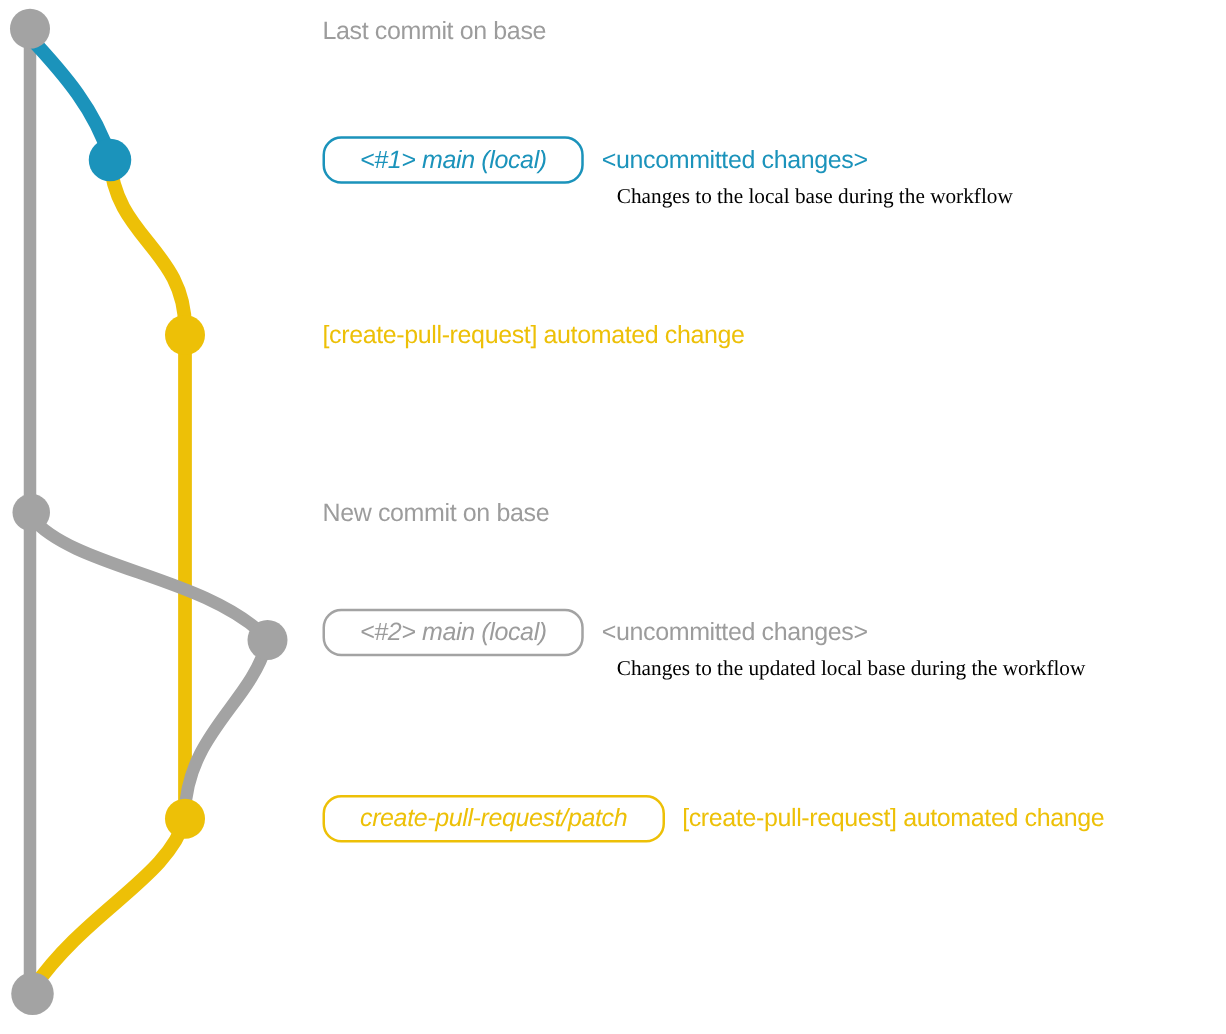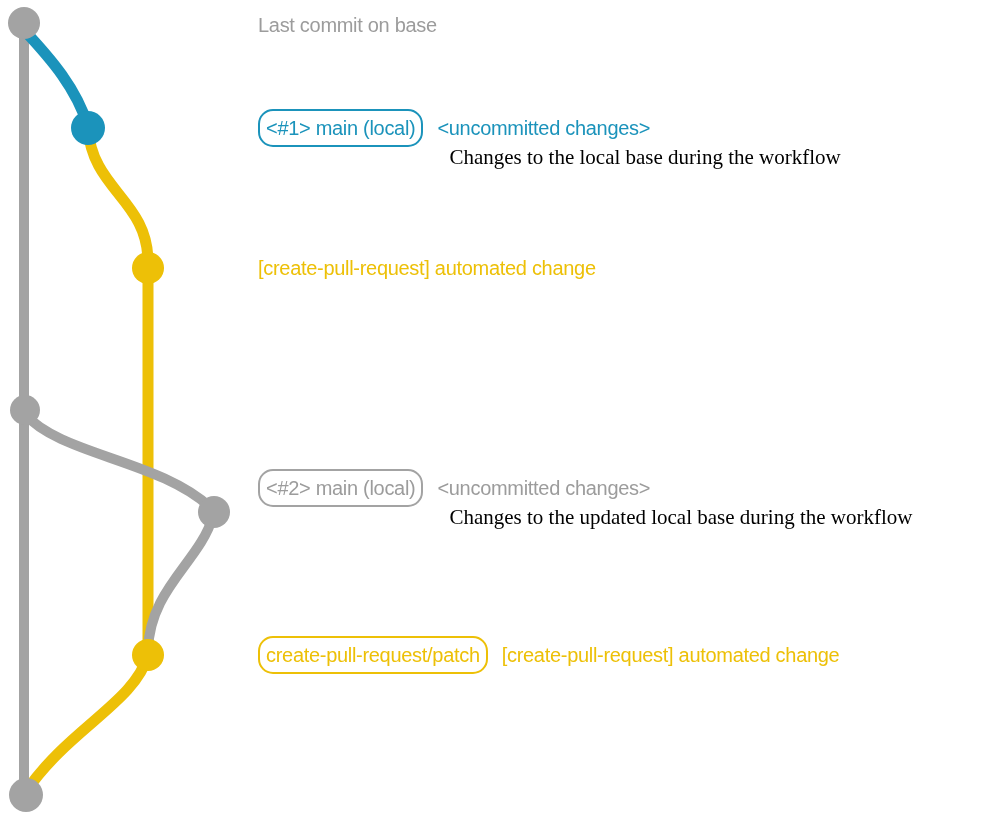--- a/index.html
+++ b/index.html
@@ -33,48 +33,49 @@
   .row{
     position:absolute;
     display:flex;
     align-items:flex-start;
     white-space:nowrap;
   }
   .badge{
     height:38px;
     display:flex;
     align-items:center;
-    padding:0 6px;
+    padding:0 28px;
     border:2px solid;
     border-radius:15px;
     font-size:20px;
     letter-spacing:-0.3px;
     margin-right:14px;
     box-sizing:border-box;
     flex:0 0 auto;
+    font-style:italic;
   }
   .badge.blue{border-color:var(--blue);color:var(--blue);}
   .badge.gray{border-color:var(--gray);color:var(--textGray);}
   .badge.yellow{border-color:var(--yellow);color:var(--yellow);}
 
   .col{display:flex;flex-direction:column;}
   .title{
     font-size:20px;
     letter-spacing:-0.3px;
     height:38px;
     display:flex;
     align-items:center;
   }
   .row.no-badge .title{height:26px;}
   .title.blue{color:var(--blue);}
   .title.gray{color:var(--textGray);}
   .title.yellow{color:var(--yellow);}
   .desc{
     font-family:"Liberation Serif", serif;
-    font-size:21px;
+    font-size:17px;
     line-height:24px;
     color:var(--black);
     margin-left:12px;
     margin-top:-2px;
   }
   .row.no-badge .desc{margin-top:6px;}
 </style>
 </head>
 <body>
 
@@ -112,22 +113,23 @@
       <div class="desc">Changes to the local base during the workflow</div>
     </div>
   </div>
 
   <div class="row no-badge" style="left:258px;top:255px">
     <div class="col">
       <div class="title yellow">[create-pull-request] automated change</div>
     </div>
   </div>
 
+  <div class="annotation" style="left:258px;top:398px">New commit on base</div>
 
-  <div class="row" style="left:258px;top:469px">
+  <div class="row" style="left:258px;top:487px">
     <div class="badge gray">&lt;#2&gt; main (local)</div>
     <div class="col">
       <div class="title gray">&lt;uncommitted changes&gt;</div>
       <div class="desc">Changes to the updated local base during the workflow</div>
     </div>
   </div>
 
   <div class="row" style="left:258px;top:636px">
     <div class="badge yellow">create-pull-request/patch</div>
     <div class="col">

